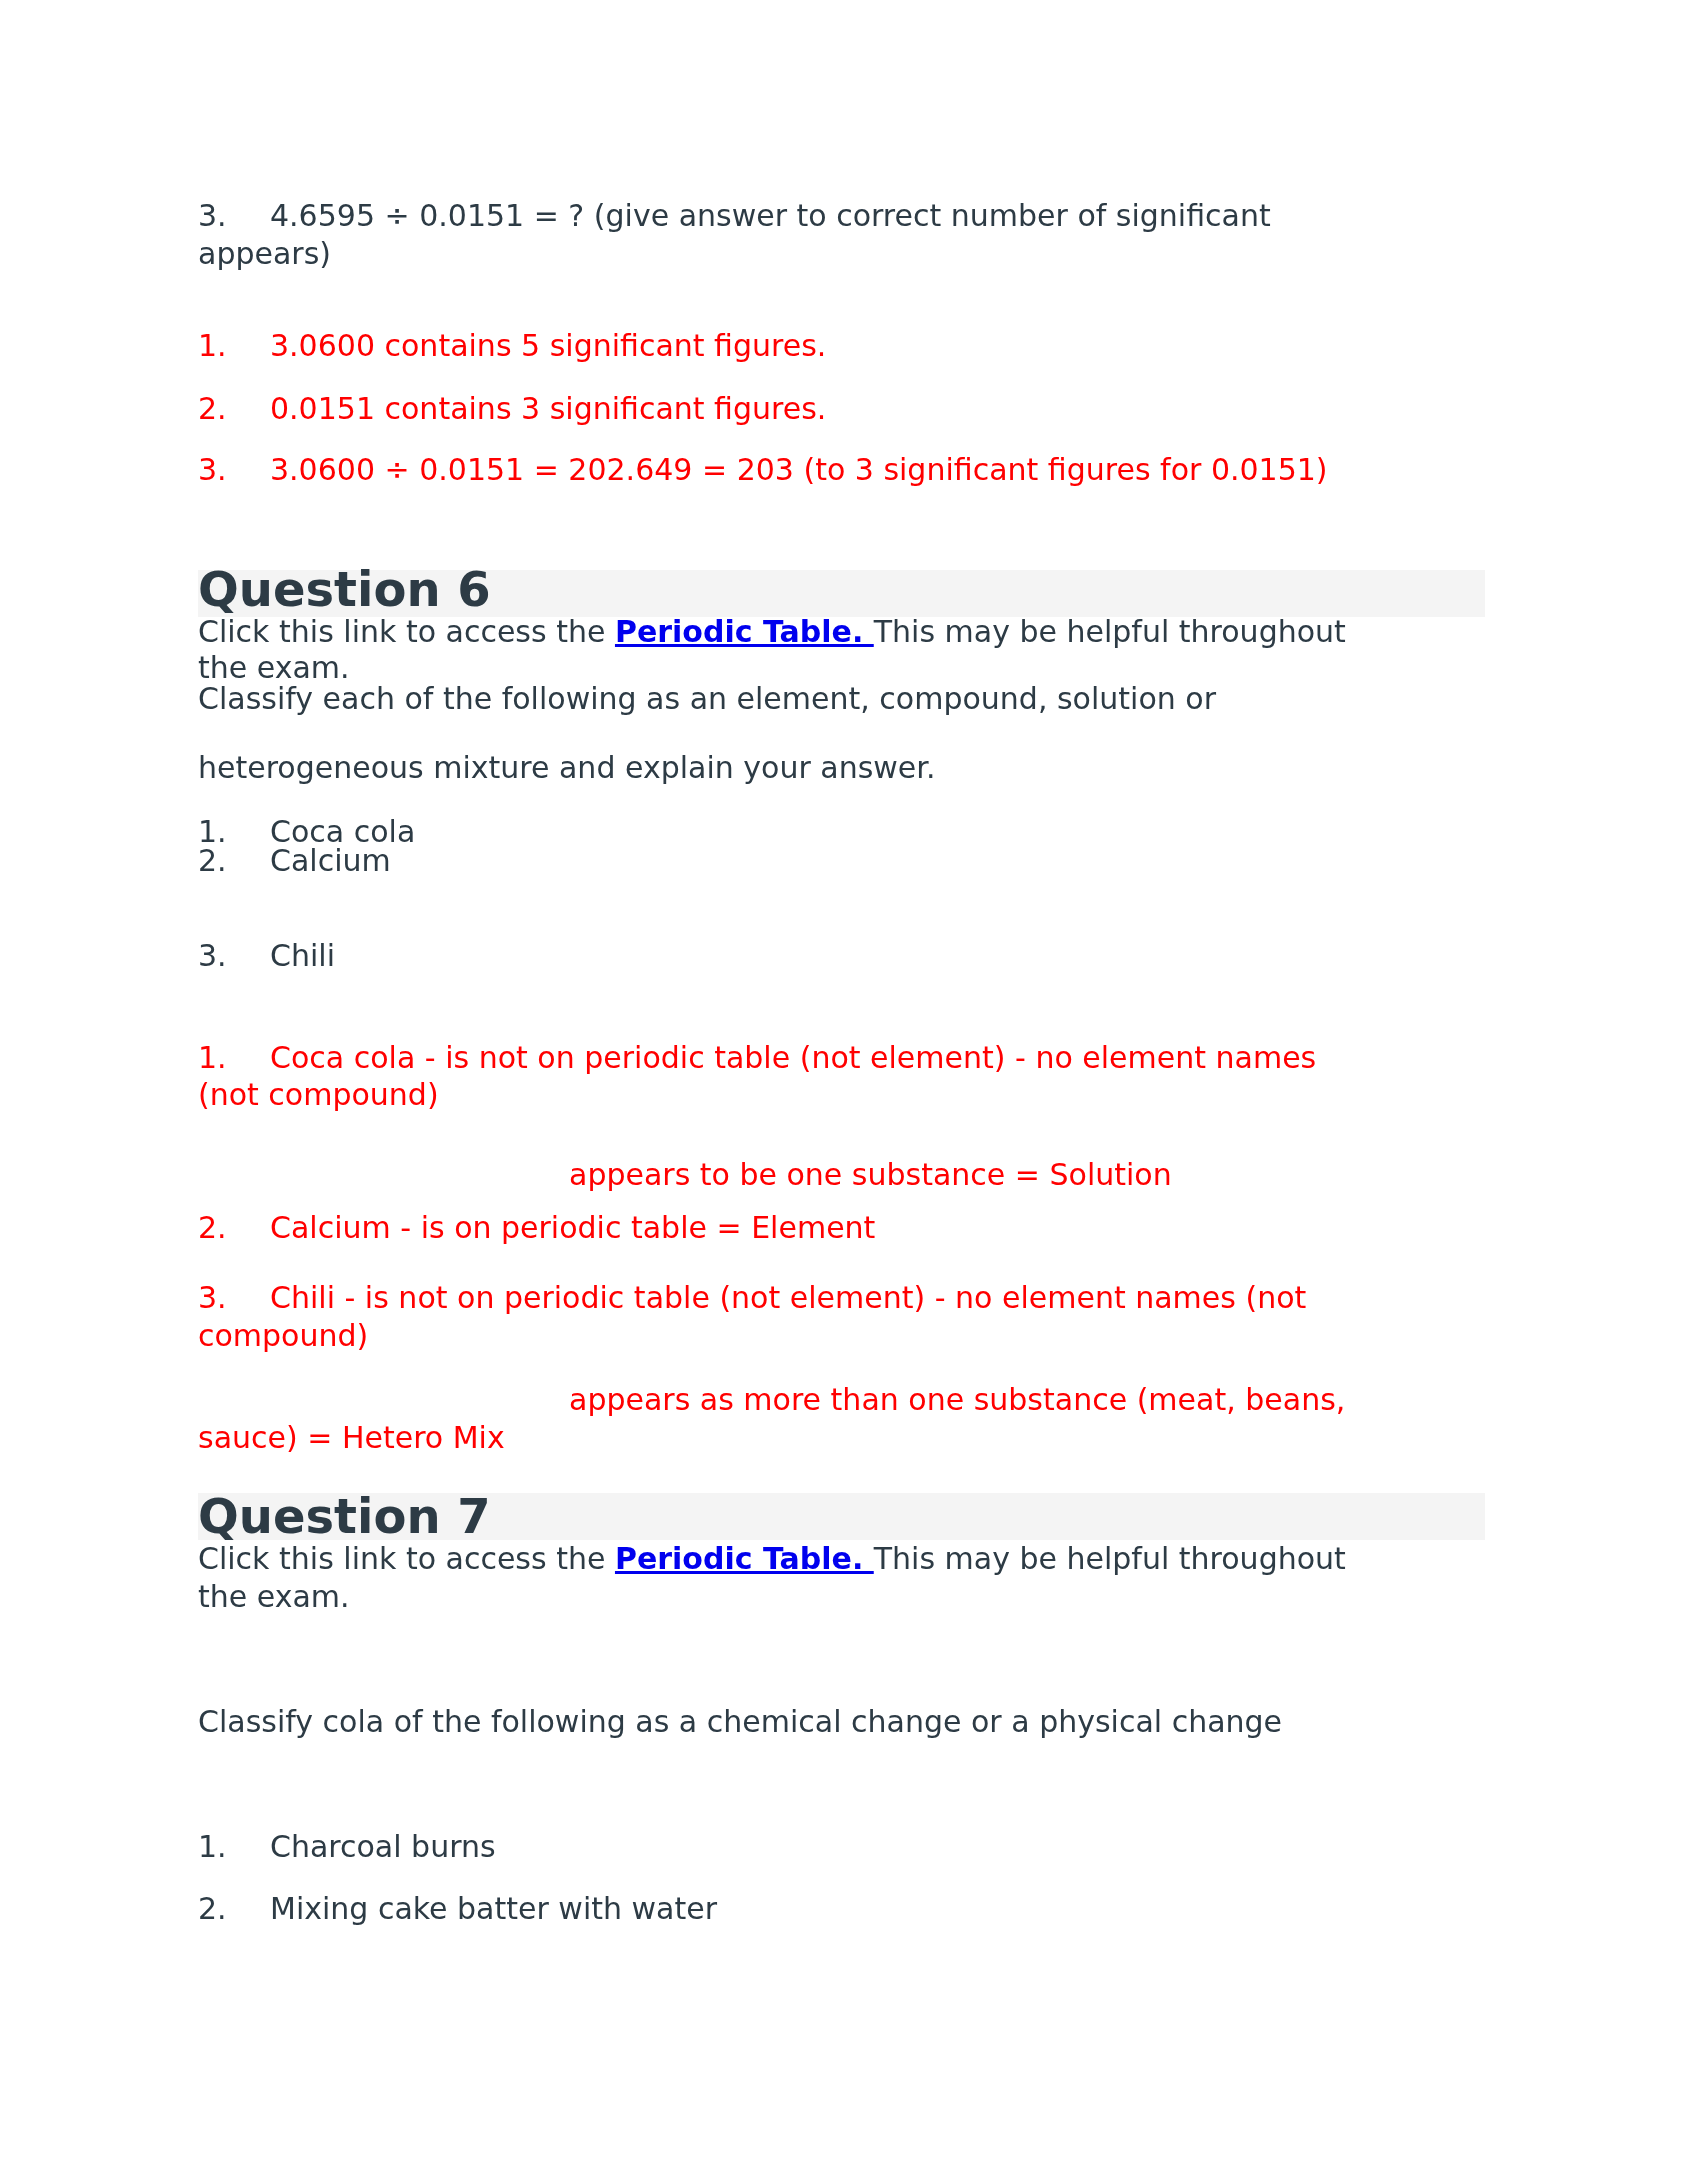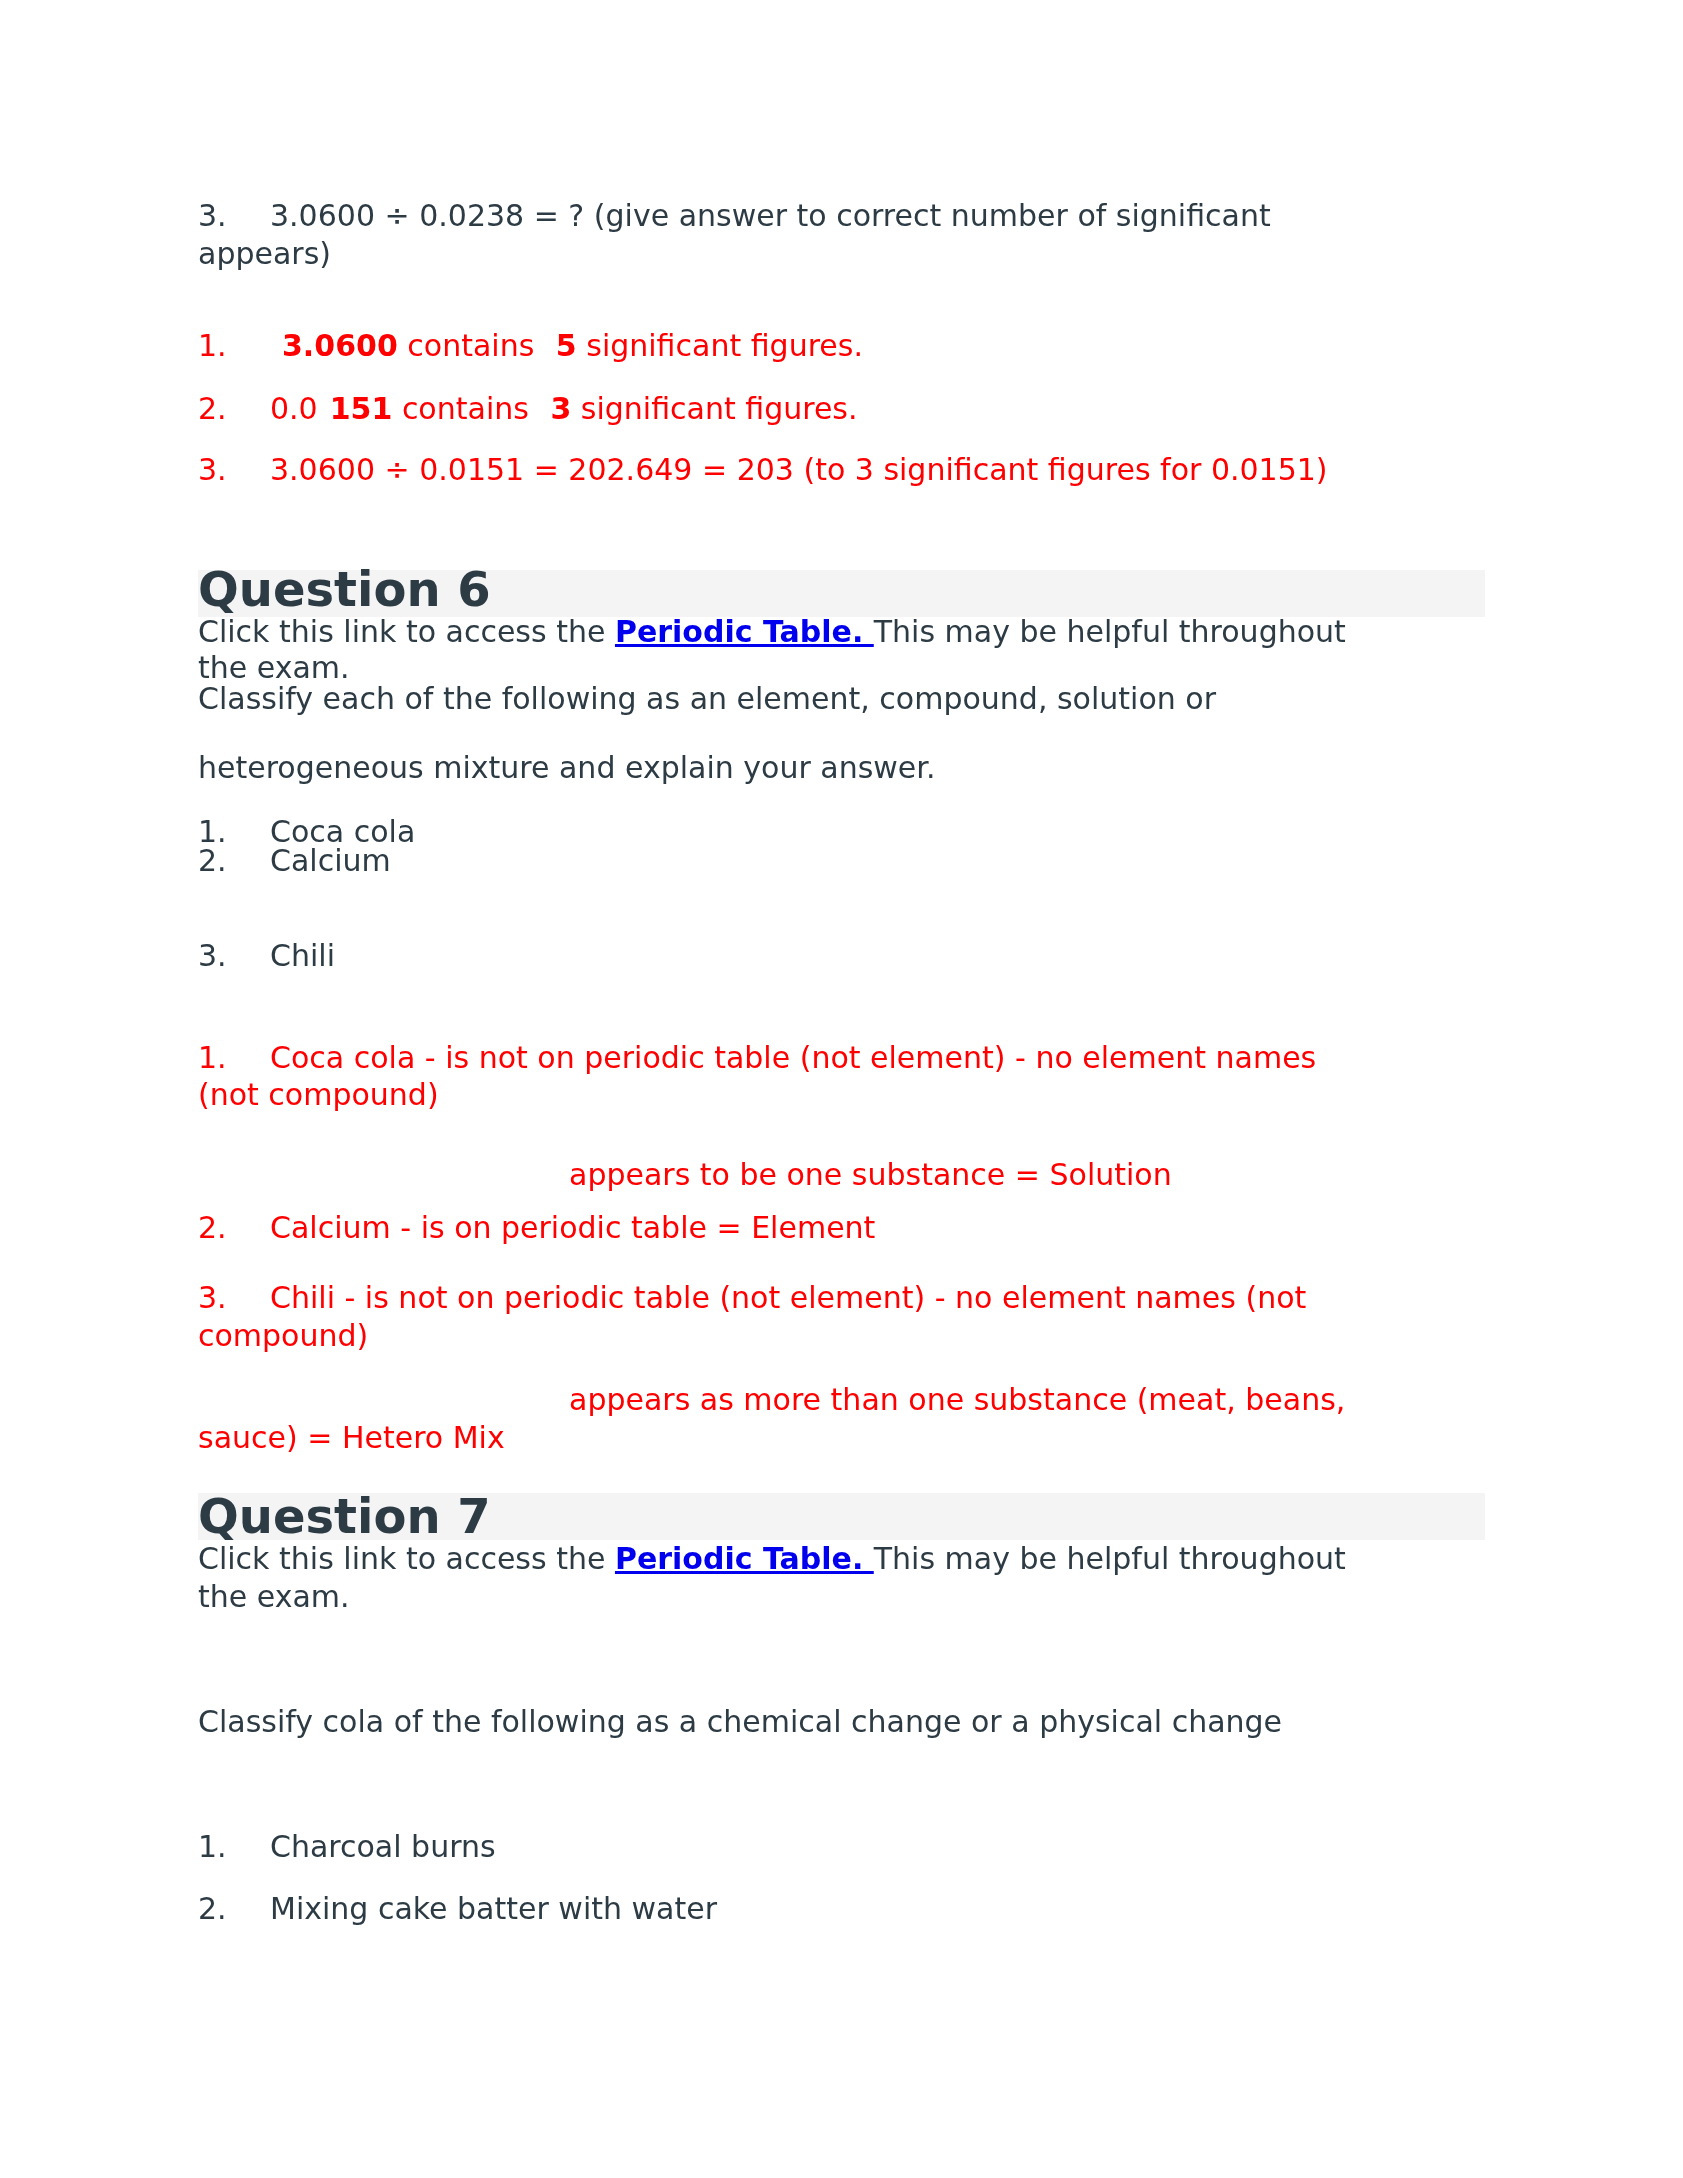--- a/index.html
+++ b/index.html
@@ -1,30 +1,30 @@
 <!DOCTYPE html>
 <html><head>
 <meta charset="utf-8">
 <style>
   html, body { margin: 0; padding: 0; background: #ffffff; }
   body { width: 1683px; height: 2178px; position: relative; overflow: hidden;
          font-family: "DejaVu Sans", sans-serif; font-size: 30px; color: #2d3b45; }
   .ln { position: absolute; left: 198px; white-space: nowrap; line-height: 38px; }
   .num { display: inline-block; width: 72px; }
   .red { color: #ff0000; }
-  b { font-weight: bold; margin-left: 12px; }
+  b { font-weight: normal; }
   .band { position: absolute; left: 198px; width: 1287px; height: 47px; background: #f4f4f4; }
   .qh { position: absolute; left: 198px; font-size: 48px; font-weight: bold; line-height: 47px; white-space: nowrap; color: #2d3b45; }
   a.link { color: #0000ee; font-weight: bold; }
   .ind { left: 569px; }
 </style>
 </head>
 <body>
 
-<div class="ln" style="top:197px"><span class="num">3.</span><span>3.0600 ÷ 0.0238 = ? (give answer to correct number of significant</span></div>
+<div class="ln" style="top:197px"><span class="num">3.</span><span>4.6595 ÷ 0.0151 = ? (give answer to correct number of significant</span></div>
 <div class="ln" style="top:235px">appears)</div>
 
 <div class="ln red" style="top:327px"><span class="num">1.</span><b>3.0600</b><span> contains </span><b>5</b><span> significant figures.</span></div>
 <div class="ln red" style="top:390px"><span class="num">2.</span><span>0.0</span><b>151</b><span> contains </span><b>3</b><span> significant figures.</span></div>
 <div class="ln red" style="top:451px"><span class="num">3.</span><span>3.0600 ÷ 0.0151 = 202.649 = 203 (to 3 significant figures for 0.0151)</span></div>
 
 <div class="band" style="top:570px"></div>
 <div class="qh" style="top:566px">Question 6</div>
 <div class="ln" style="top:613px"><span>Click this link to access the </span><a class="link" href="#">Periodic Table. </a><span>This may be helpful throughout</span></div>
 <div class="ln" style="top:649px">the exam.</div>

